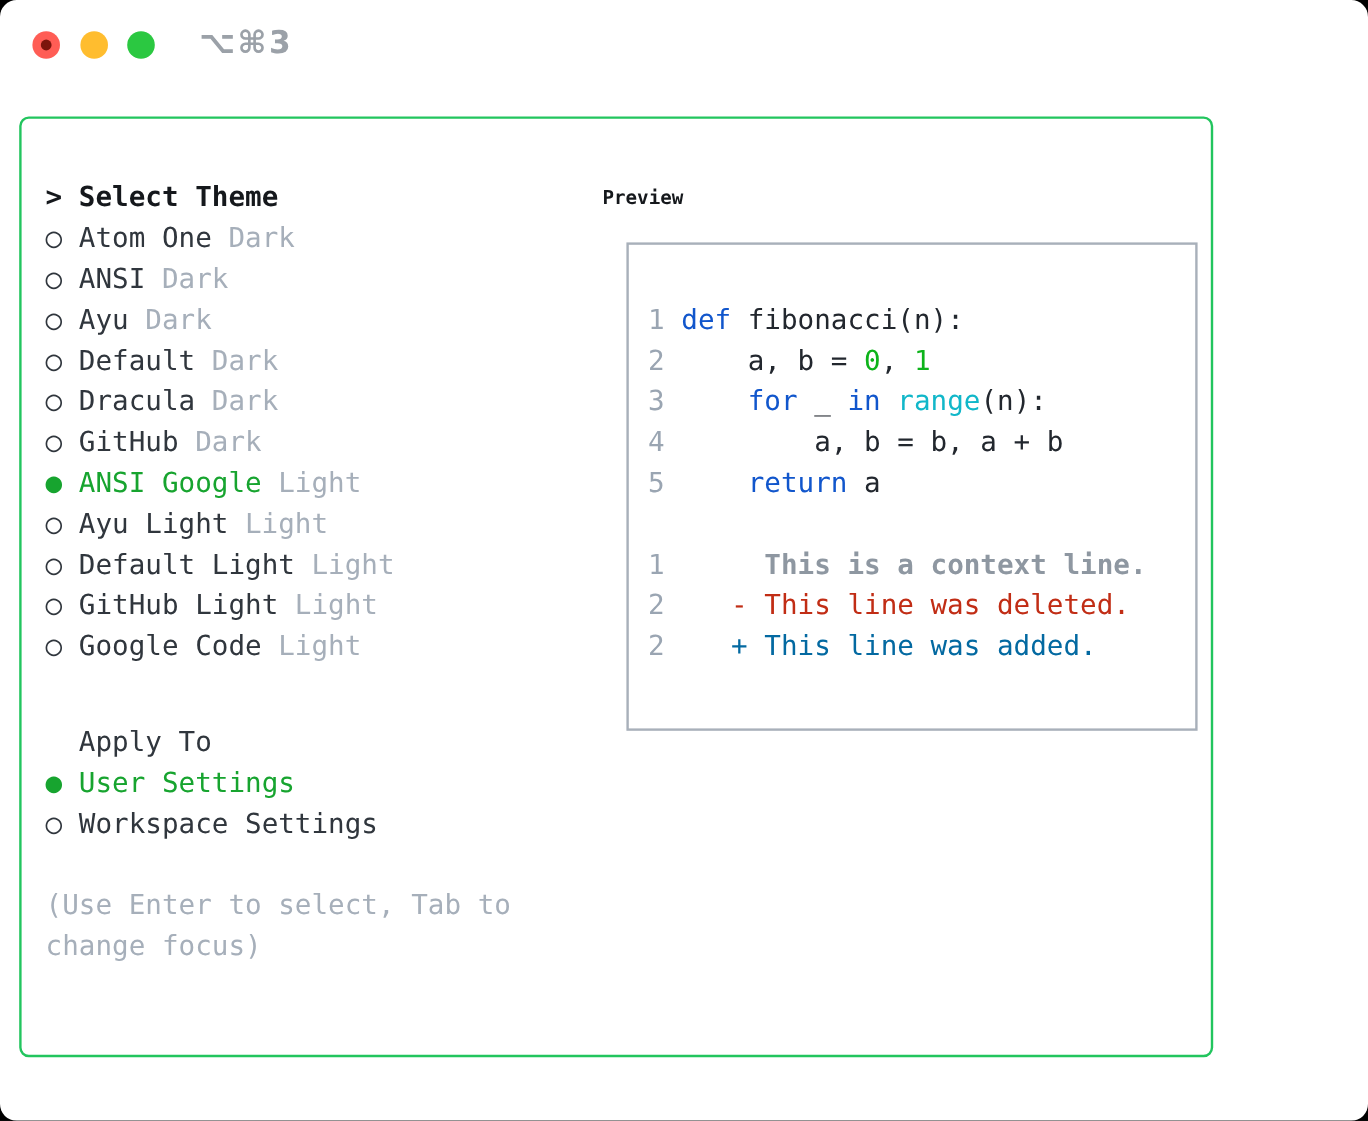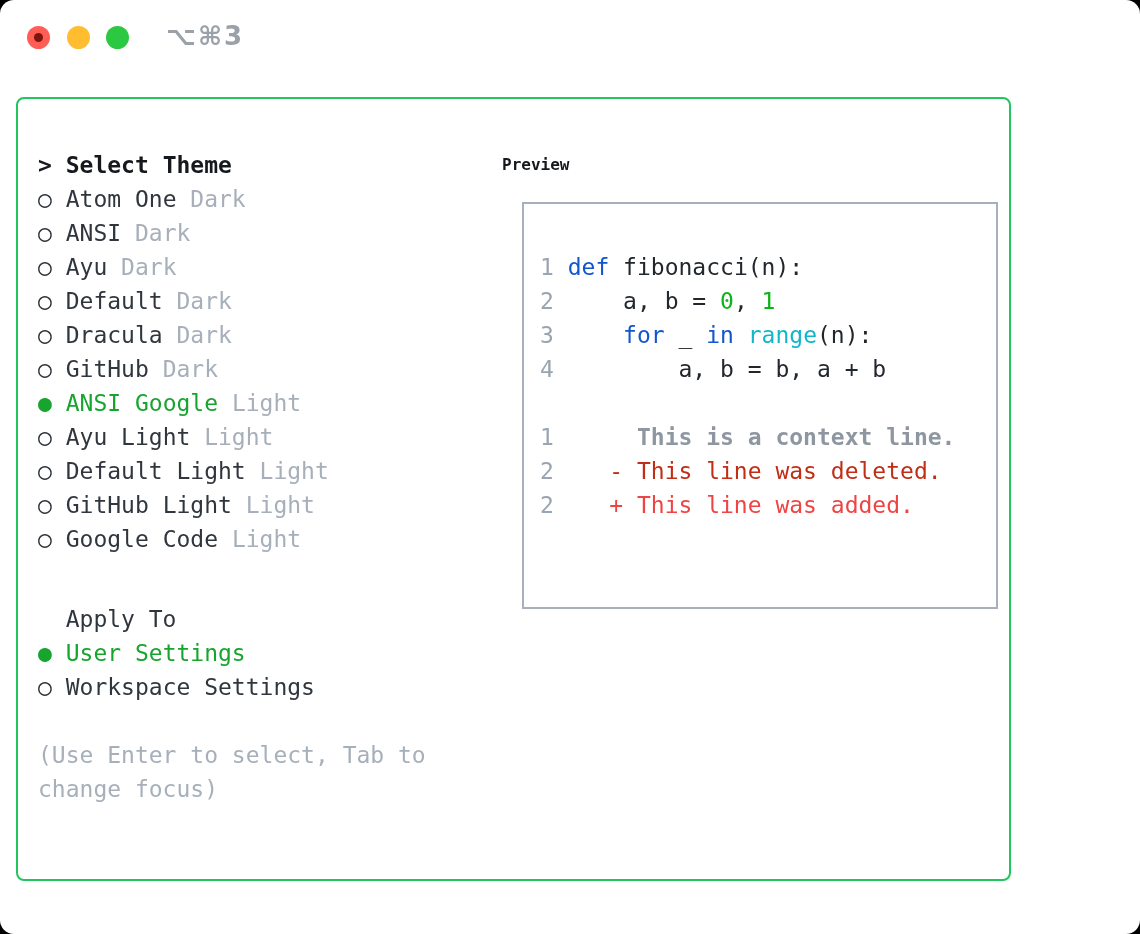--- a/index.html
+++ b/index.html
@@ -29,21 +29,21 @@
   .c-dark{color:#30363d;}
   .c-muted{color:#a6afba;}
   .c-green{color:#17a42f;}
   .c-num{color:#9aa5b2;}
   .c-plain{color:#22272e;}
   .c-kw{color:#1156cc;}
   .c-fn{color:#11b7c9;}
   .c-lit{color:#0db31a;}
   .c-ctx{color:#8e97a1;font-weight:bold;}
   .c-del{color:#c12d15;}
-  .c-add{color:#ef4444;}
+  .c-add{color:#0369a1;}
   .preview-title{position:absolute;left:484px;top:49px;font-size:16px;line-height:34px;
                  font-weight:bold;color:#15181c;}
   .preview-box{position:absolute;left:492px;top:103px;width:476px;height:407px;
                border:2px solid #a8b0ba;box-sizing:border-box;background:#fff;
                padding:12px 0 0 16px;overflow:hidden;margin-left:12px;}
 </style>
 </head>
 <body>
 
 <div class="window">
@@ -90,20 +90,21 @@
 
     <div class="preview-title">Preview</div>
 
     <div class="preview-box">
       <div class="row"> </div>
       <div id="preview-code">
           <div class="row"><span class="c-num">1</span><span class="c-plain"> </span><span class="c-kw">def</span><span class="c-plain"> fibonacci(n):</span></div>
           <div class="row"><span class="c-num">2</span><span class="c-plain">     a, b = </span><span class="c-lit">0</span><span class="c-plain">, </span><span class="c-lit">1</span></div>
           <div class="row"><span class="c-num">3</span><span class="c-plain">     </span><span class="c-kw">for</span><span class="c-plain"> _ </span><span class="c-kw">in</span><span class="c-plain"> </span><span class="c-fn">range</span><span class="c-plain">(n):</span></div>
           <div class="row"><span class="c-num">4</span><span class="c-plain">         a, b = b, a + b</span></div>
+          <div class="row"><span class="c-num">5</span><span class="c-plain">     </span><span class="c-kw">return</span><span class="c-plain"> a</span></div>
           <div class="row"> </div>
           <div class="row"><span class="c-num">1</span><span class="c-plain">      </span><span class="c-ctx">This is a context line.</span></div>
           <div class="row"><span class="c-num">2</span><span class="c-plain">    </span><span class="c-del">- This line was deleted.</span></div>
           <div class="row"><span class="c-num">2</span><span class="c-plain">    </span><span class="c-add">+ This line was added.</span></div>
         </div>
     </div>
 
   </div>
 </div>
 

